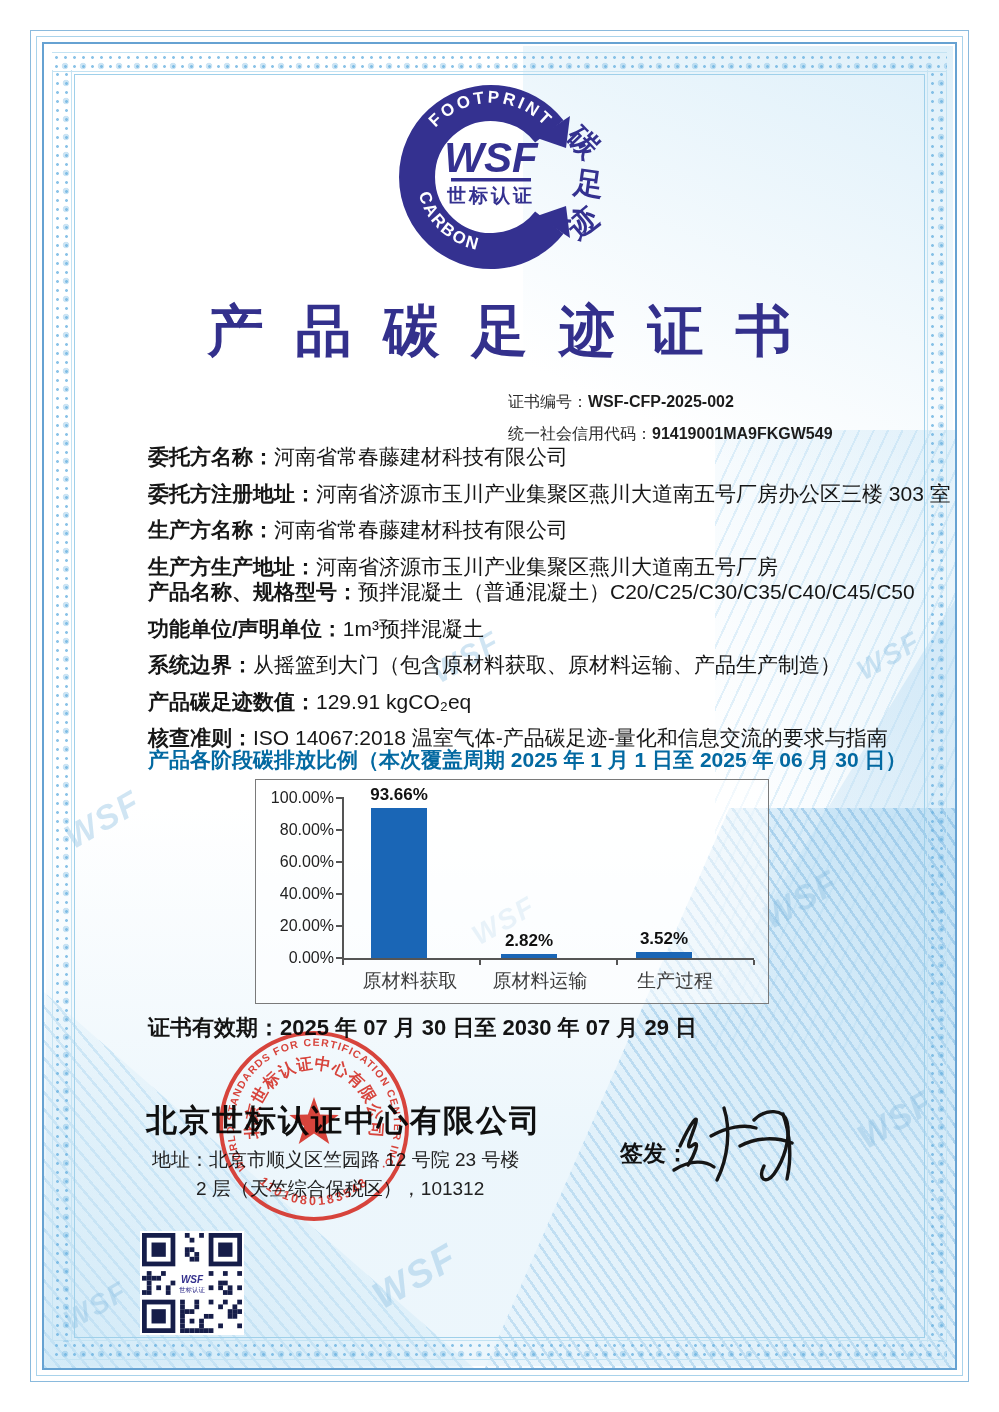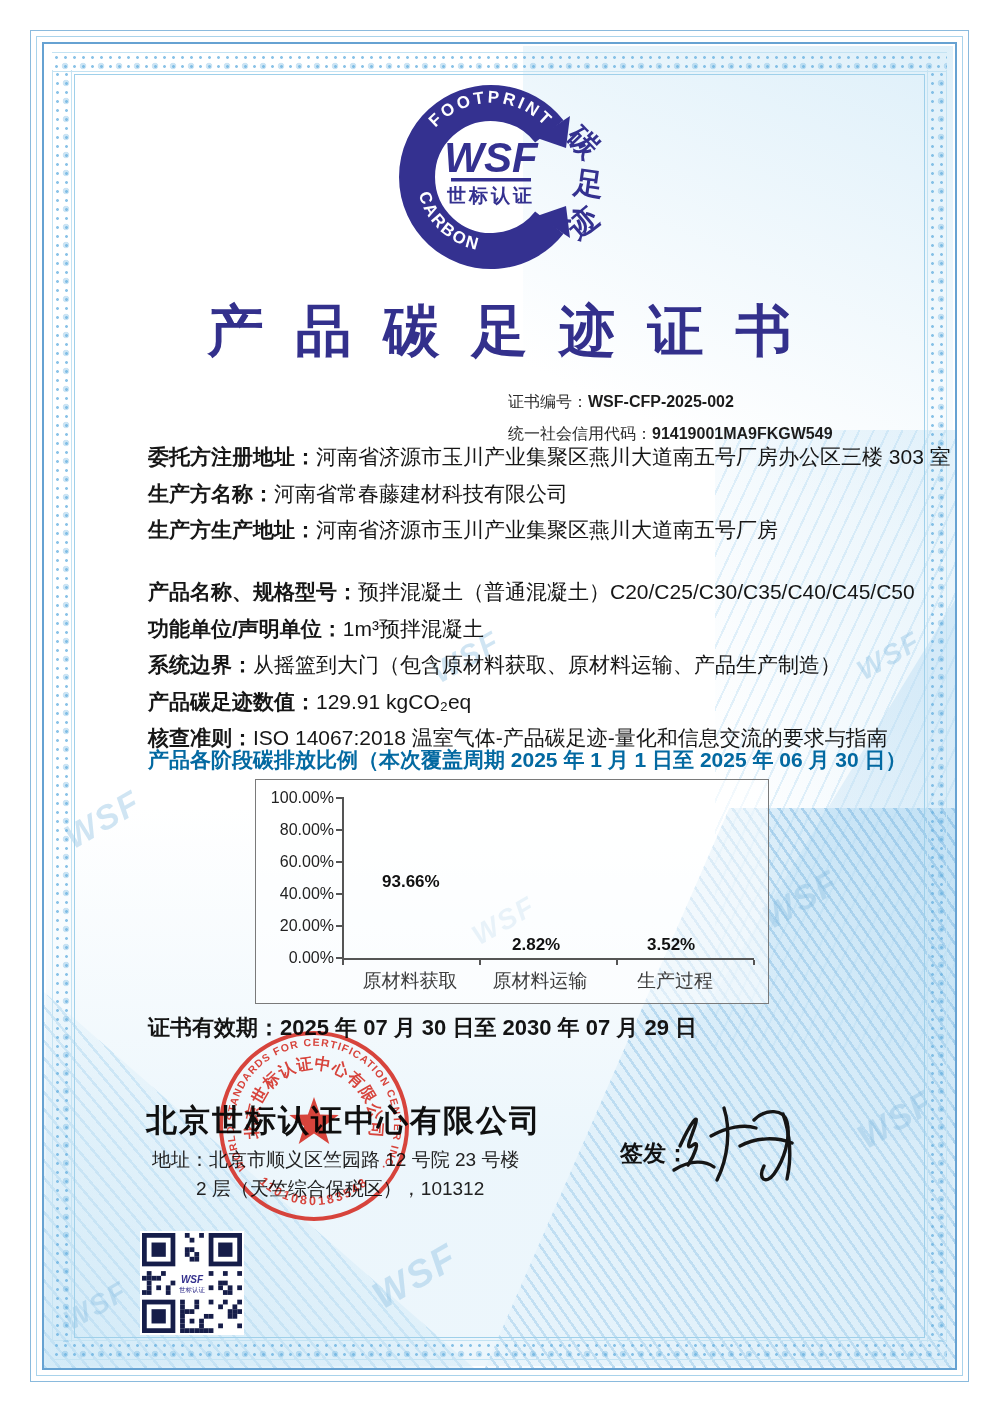--- a/index.html
+++ b/index.html
@@ -63,21 +63,21 @@
 
   .chart-heading{position:absolute;left:148px;top:746px;font-size:21px;font-weight:bold;color:#0369a1;}
 
   .chart-box{position:absolute;left:255px;top:779px;width:512px;height:223px;
              border:1.5px solid #7a7a7a;background:rgba(255,255,255,.55);}
   .ylab{position:absolute;left:4px;width:74px;text-align:right;font-size:16px;color:#222;}
   .ytick{position:absolute;left:80px;width:7px;height:2px;background:#555;}
   .yaxis{position:absolute;left:86px;top:17px;width:2px;height:162px;background:#555;}
   .xaxis{position:absolute;left:86px;right:14px;top:178px;height:2px;background:#555;}
   .xtick{position:absolute;top:180px;width:2px;height:5px;background:#555;}
-  .bar-slot{position:absolute;bottom:45px;width:34px;display:flex;flex-direction:row;align-items:center;}
+  .bar-slot{position:absolute;bottom:45px;width:34px;display:flex;flex-direction:column;align-items:center;}
   .bar-label{font-size:17px;font-weight:bold;color:#111;margin-bottom:3px;white-space:nowrap;}
   .bar{width:56px;}
   .cat-label{position:absolute;bottom:9px;width:150px;text-align:center;font-size:19px;color:#3d3d3d;}
 
   .validity{position:absolute;left:148px;top:1013px;font-size:22px;font-weight:bold;color:#141414;}
 
   .stamp{position:absolute;left:214px;top:1026px;width:200px;height:200px;z-index:4;
          opacity:.92;mix-blend-mode:multiply;}
 
   .issuer-name{position:absolute;left:146px;top:1100px;font-size:31px;font-weight:bold;
@@ -148,20 +148,21 @@
     <div class="cert-meta">
       <div>
         <span>证书编号：</span><b>WSF-CFP-2025-002</b>
       </div>
       <div>
         <span>统一社会信用代码：</span><b>91419001MA9FKGW549</b>
       </div>
     </div>
 
     <div class="fields fields-1">
+      <div><span class="lab">委托方名称：</span><span>河南省常春藤建材科技有限公司</span></div>
       <div><span class="lab">委托方注册地址：</span><span>河南省济源市玉川产业集聚区燕川大道南五号厂房办公区三楼 303 室</span></div>
       <div><span class="lab">生产方名称：</span><span>河南省常春藤建材科技有限公司</span></div>
       <div><span class="lab">生产方生产地址：</span><span>河南省济源市玉川产业集聚区燕川大道南五号厂房</span></div>
     </div>
 
     <div class="fields fields-2">
       <div><span class="lab">产品名称、规格型号：</span><span>预拌混凝土（普通混凝土）C20/C25/C30/C35/C40/C45/C50</span></div>
       <div><span class="lab">功能单位/声明单位：</span><span>1m³预拌混凝土</span></div>
       <div><span class="lab">系统边界：</span><span>从摇篮到大门（包含原材料获取、原材料运输、产品生产制造）</span></div>
       <div><span class="lab">产品碳足迹数值：</span><span>129.91 kgCO₂eq</span></div>

